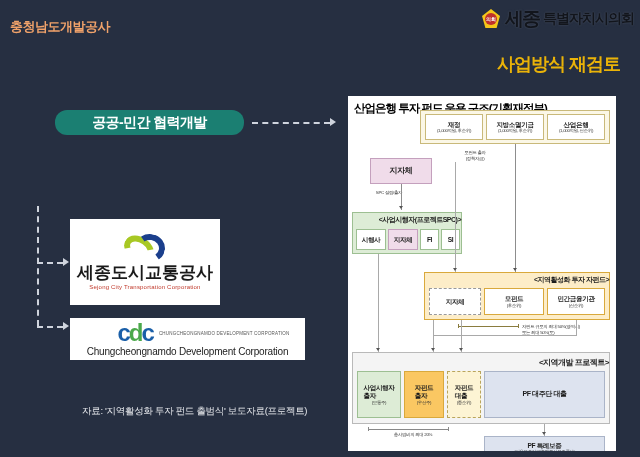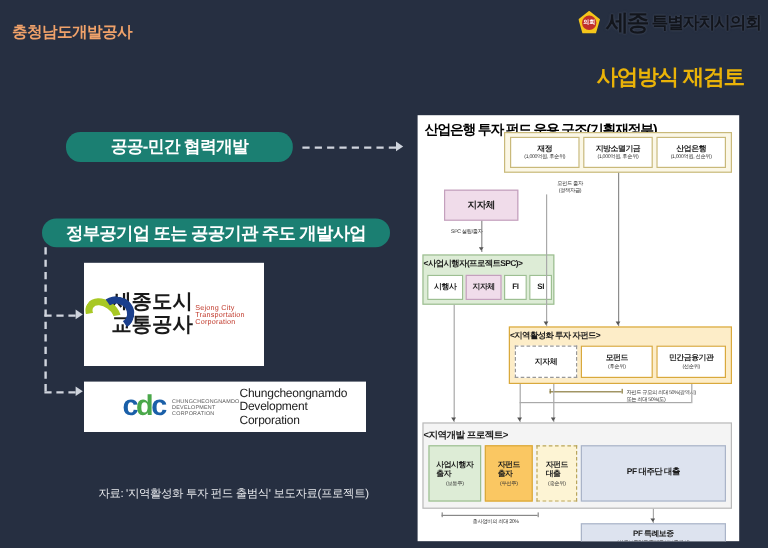--- a/index.html
+++ b/index.html
@@ -85,21 +85,21 @@
   .arrow-r {
     position:absolute; width:0; height:0;
     border-top:4px solid transparent;
     border-bottom:4px solid transparent;
     border-left:6px solid #cfd4dd;
   }
 
   
   .logo-card {
     position:absolute; background:#ffffff;
-    display:flex; 
+    display:flex; flex-direction:column;
     align-items:center; justify-content:center;
     overflow:hidden;
   }
   #logo-sejong { left:70px; top:219px; width:150px; height:86px; }
   #logo-cdc    { left:70px; top:318px; width:235px; height:42px; }
 
   .sejong-mark {
     width:44px; height:28px; position:relative; margin-bottom:2px;
   }
   .sejong-mark .sw-green {
@@ -167,21 +167,21 @@
     position:absolute;
     border:1px solid #c9b97a;
     background:#fbf7e6;
   }
   .grp-green { border:1px solid #9dbf92; background:#ddecd6; }
   .grp-orange{ border:1px solid #d9a93c; background:#fdedc8; }
   .grp-gray  { border:1px solid #b9b9b9; background:#f4f4f4; }
 
   .grp-label {
     position:absolute; left:0; right:0; top:2px;
-    text-align:left; font-size:7px; font-weight:bold;
+    text-align:right; font-size:7px; font-weight:bold;
     color:#1c1c1c; letter-spacing:-0.5px;
   }
 
   .ln-v { position:absolute; width:1px; background:#8d8d8d; }
   .ln-h { position:absolute; height:1px; background:#8d8d8d; }
   .ln-v.thin { background:#a9a9a9; }
   .ln-h.thin { background:#a9a9a9; }
   .arw-d {
     position:absolute; width:0; height:0;
     border-left:2.5px solid transparent;
@@ -211,21 +211,20 @@
     </div>
     <div class="council-name-main">세종</div>
     <div class="council-name-sub">특별자치시의회</div>
   </div>
 
   <div class="tag-teal" id="tag-public-private">공공-민간 협력개발</div>
 
   <div class="dash-h" style="left:252px; top:122px; width:78px;"></div>
   <div class="arrow-r" style="left:330px; top:118px;"></div>
 
-  <div class="tag-teal" id="tag-gov-led">정부공기업 또는 공공기관 주도 개발사업</div>
 
   <div class="dash-v" style="left:37px; top:206px; height:120px;"></div>
   <div class="dash-h" style="left:37px; top:262px; width:26px;"></div>
   <div class="arrow-r" style="left:63px; top:258px;"></div>
   <div class="dash-h" style="left:37px; top:326px; width:26px;"></div>
   <div class="arrow-r" style="left:63px; top:322px;"></div>
 
   <div class="logo-card" id="logo-sejong">
     <div class="sejong-mark">
       <div class="sw-green"></div>

